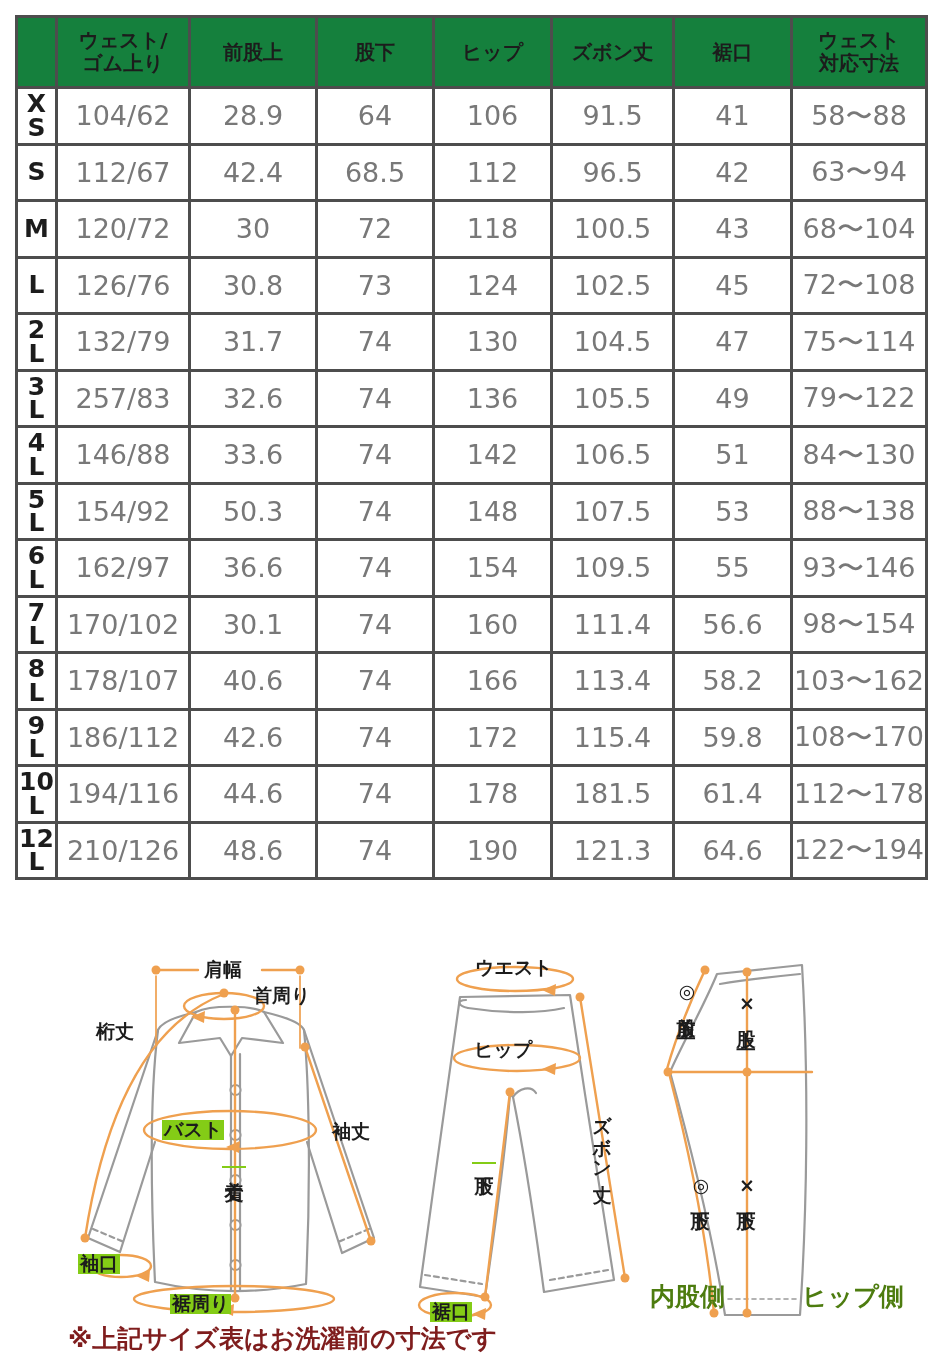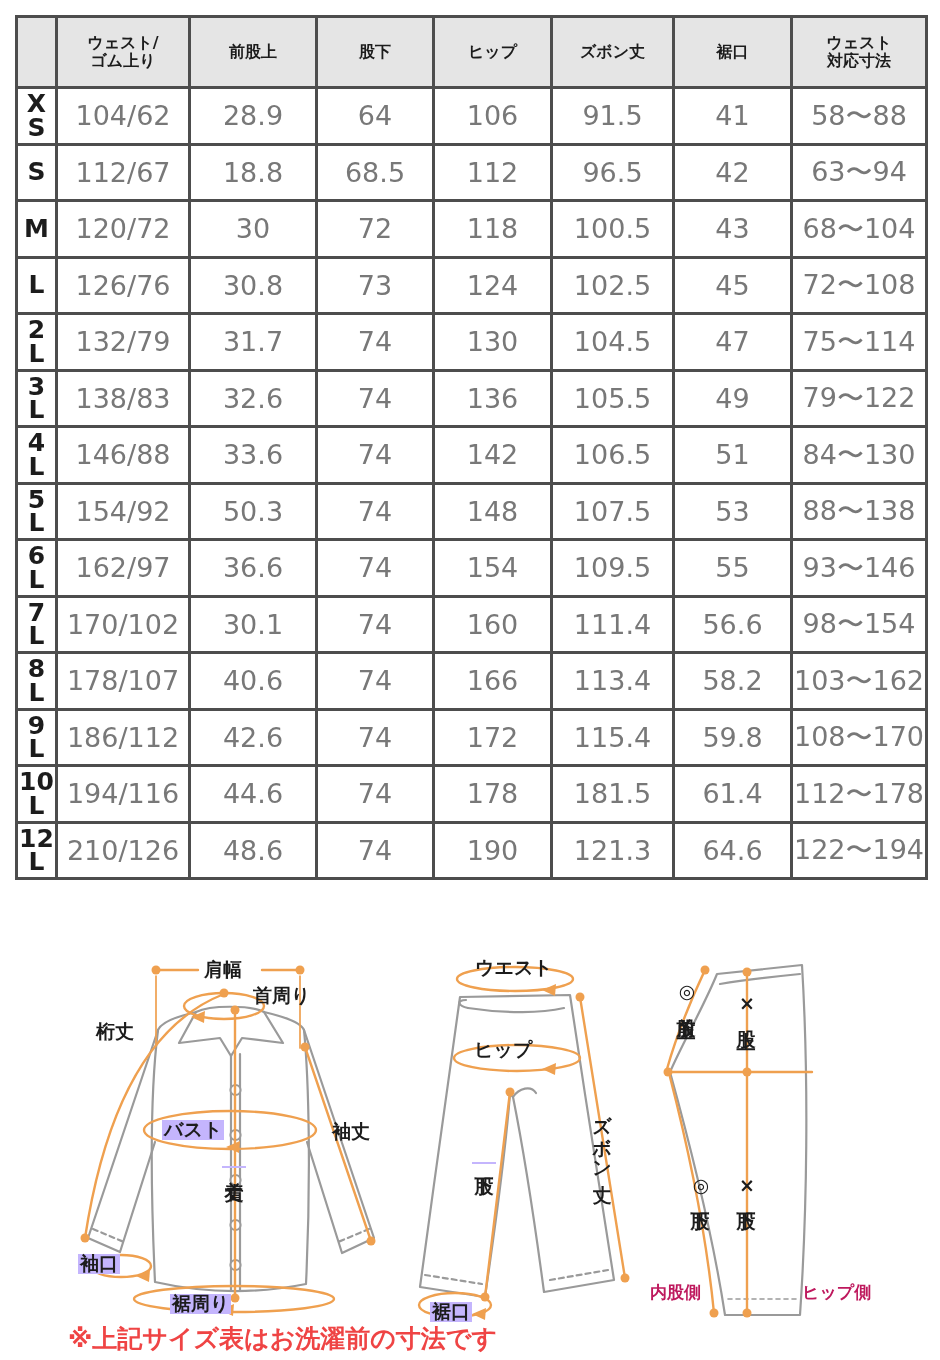--- a/index.html
+++ b/index.html
@@ -2,37 +2,37 @@
 <html><head>
 <meta charset="utf-8">
 <style>
   html,body{margin:0;padding:0;background:#ffffff;}
   body{width:940px;height:1360px;overflow:hidden;position:relative;
        font-family:"DejaVu Sans","Liberation Sans",sans-serif;color:#1c1c1c;}
 
   
   table.size-table{border-collapse:collapse;margin:15px 0 0 15px;width:910px;table-layout:fixed;}
   table.size-table th,table.size-table td{border:3px solid #4d4d4d;text-align:center;vertical-align:middle;padding:0;}
-  table.size-table thead th{background:#e5e5e5;font-size:16px;font-weight:bold;line-height:1.15;
+  table.size-table thead th{background:#15803d;font-size:20px;font-weight:bold;line-height:1.15;
                             height:68px;white-space:pre-line;color:#1c1c1c;}
   table.size-table td{height:53.5px;font-size:27px;color:#787878;background:#ffffff;}
   table.size-table th.size-cell{background:#ffffff;font-size:25px;font-weight:bold;color:#1c1c1c;
                                 line-height:0.95;white-space:pre-line;}
 
   
   .diagrams{position:absolute;left:0;top:948px;width:758px;height:372px;}
   .diagram{position:absolute;}
   .diagram svg{position:absolute;left:0;top:0;}
   .dlabel{position:absolute;font-size:19px;font-weight:bold;color:#1c1c1c;line-height:1.05;white-space:nowrap;}
   .vlabel{writing-mode:vertical-rl;text-orientation:upright;letter-spacing:1px;}
-  .wbg{background:#c4b5fd;padding:0 2px;}
-  .graylabel{color:#be185d;font-size:17px;text-align:right;}
+  .wbg{background:#84cc16;padding:0 2px;}
+  .graylabel{color:#4d7c0f;font-size:25px;text-align:right;}
 
   
-  .note{position:absolute;left:68px;top:1322px;font-size:25px;font-weight:bold;color:#ef4444;}
+  .note{position:absolute;left:68px;top:1322px;font-size:25px;font-weight:bold;color:#7f1d1d;}
 </style>
 </head>
 <body>
 
 <table class="size-table">
   <colgroup>
     <col style="width:40px">
       <col style="width:133px">
       <col style="width:127px">
       <col style="width:117px">
@@ -63,21 +63,21 @@
         <td>28.9</td>
         <td>64</td>
         <td>106</td>
         <td>91.5</td>
         <td>41</td>
         <td>58〜88</td>
       </tr>
       <tr>
         <th class="size-cell">S</th>
         <td>112/67</td>
-        <td>18.8</td>
+        <td>42.4</td>
         <td>68.5</td>
         <td>112</td>
         <td>96.5</td>
         <td>42</td>
         <td>63〜94</td>
       </tr>
       <tr>
         <th class="size-cell">M</th>
         <td>120/72</td>
         <td>30</td>
@@ -104,21 +104,21 @@
         <td>31.7</td>
         <td>74</td>
         <td>130</td>
         <td>104.5</td>
         <td>47</td>
         <td>75〜114</td>
       </tr>
       <tr>
         <th class="size-cell">3
 L</th>
-        <td>138/83</td>
+        <td>257/83</td>
         <td>32.6</td>
         <td>74</td>
         <td>136</td>
         <td>105.5</td>
         <td>49</td>
         <td>79〜122</td>
       </tr>
       <tr>
         <th class="size-cell">4
 L</th>

